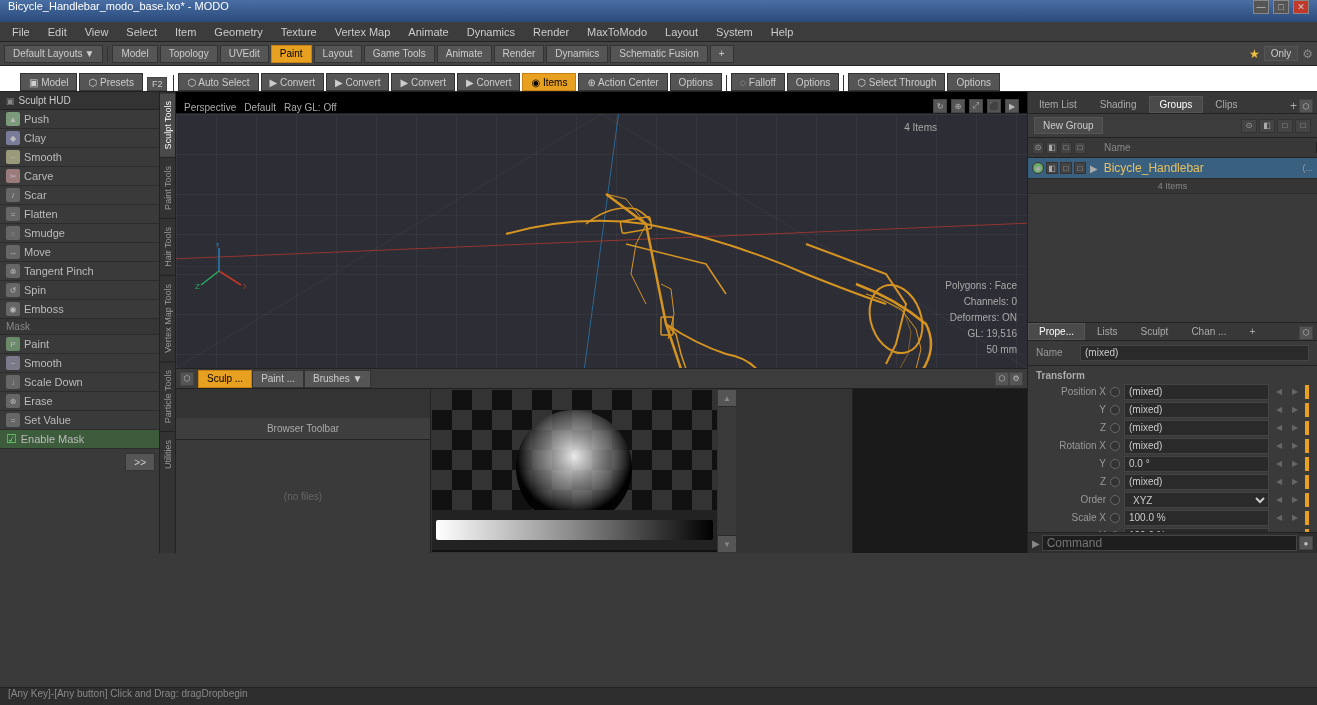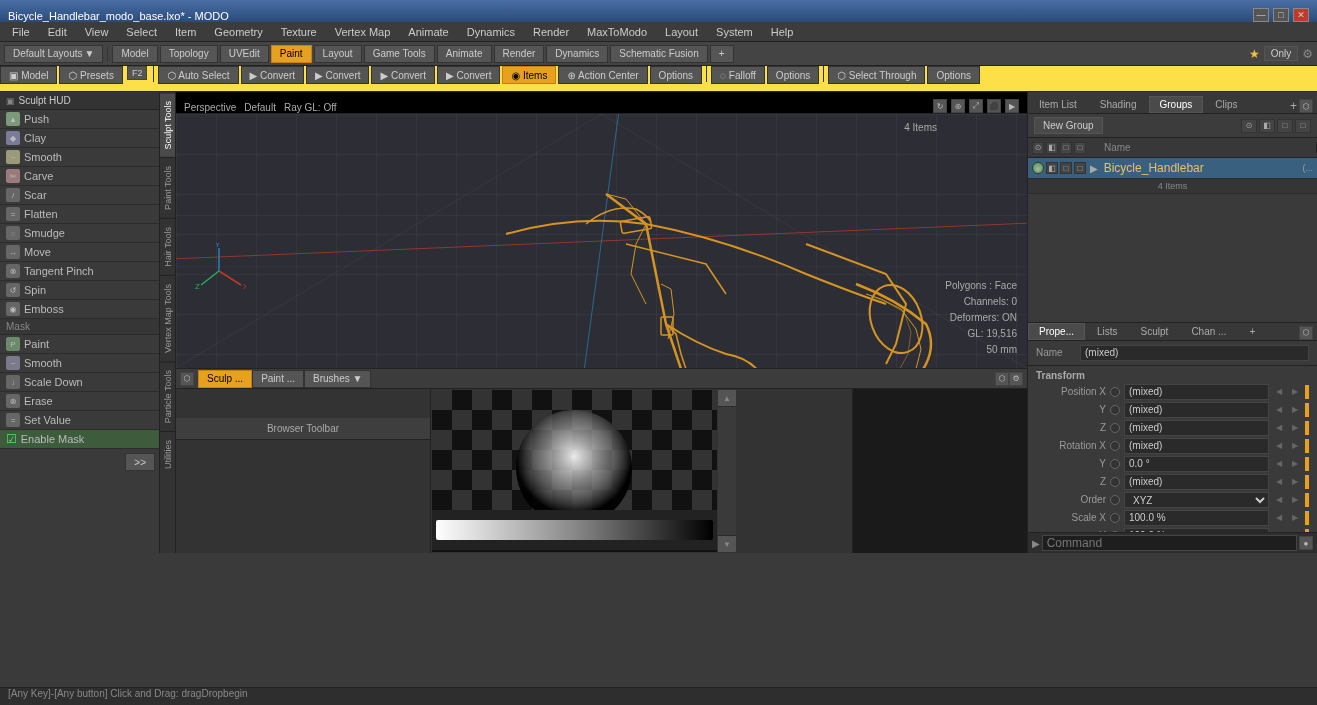--- a/index.html
+++ b/index.html
@@ -3,21 +3,21 @@
   <meta charset="utf-8">
   <style>
     * { margin: 0; padding: 0; box-sizing: border-box; }
     body { width: 1317px; height: 705px; overflow: hidden; background: #3a3a3a; font-family: Arial, sans-serif; font-size: 11px; color: #ccc; }
 
     
     #titlebar {
       background: linear-gradient(to bottom, #4a6fa5, #2a4a7a);
       height: 22px;
       display: flex;
-      align-items: flex-end;
+      align-items: flex-start;
       padding: 0 8px;
       color: #fff;
       font-size: 11px;
       justify-content: space-between;
     }
     #titlebar-controls { display: flex; gap: 4px; }
     .title-btn {
       width: 16px; height: 14px; border: 1px solid #888;
       display: flex; align-items: center; justify-content: center;
       font-size: 9px; background: #555; color: #ccc; cursor: pointer;
@@ -62,25 +62,25 @@
       display: flex;
       align-items: center;
       gap: 2px;
       white-space: nowrap;
     }
     .tb-btn.active { background: #e8a020; color: #000; border-color: #c88010; }
     .tb-sep { width: 1px; height: 16px; background: #333; margin: 0 2px; }
 
     
     #toolbar2 {
-      background: #fde047;
+      background: #ffffff;
       height: 26px;
       display: flex;
-      align-items: flex-start;
-      padding: 0 0;
+      align-items: flex-end;
+      padding: 0 20px;
       gap: 2px;
       border-bottom: 1px solid #222;
     }
 
     
     #left-panel {
       width: 160px;
       background: #3a3a3a;
       border-right: 1px solid #222;
       display: flex;
@@ -673,20 +673,23 @@
         <div class="tb-btn">Paint ...</div>
         <div class="tb-btn">Brushes ▼</div>
         <div class="icon-box" style="margin-left:auto;">⬡</div>
         <div class="icon-box">⚙</div>
       </div>
 
       <div style="display:flex; flex:1;">
 
         <div style="width:255px; border-right:1px solid #222; display:flex; flex-direction:column;">
           <div class="browser-toolbar">Browser Toolbar</div>
+          <div style="flex:1; background:#3a3a3a; display:flex; align-items:center; justify-content:center; color:#666; font-size:10px;">
+            <span>(no files)</span>
+          </div>
         </div>
 
         <div style="flex:1; display:flex; flex-direction:column;">
 
           <div style="display:flex; flex:1; gap:1px; padding:1px;">
 
             <div style="width:285px; position:relative; background:#111;">
               <svg width="285" height="160" viewBox="0 0 285 160">
                 <defs>
                   <pattern id="checker" x="0" y="0" width="40" height="40" patternUnits="userSpaceOnUse">

